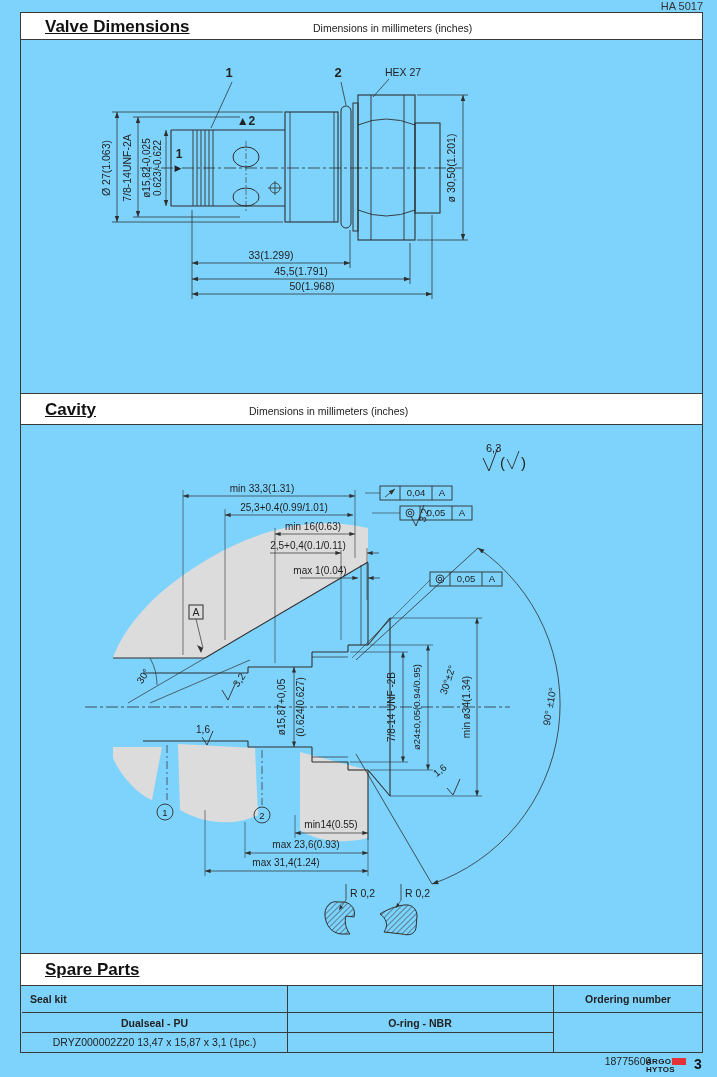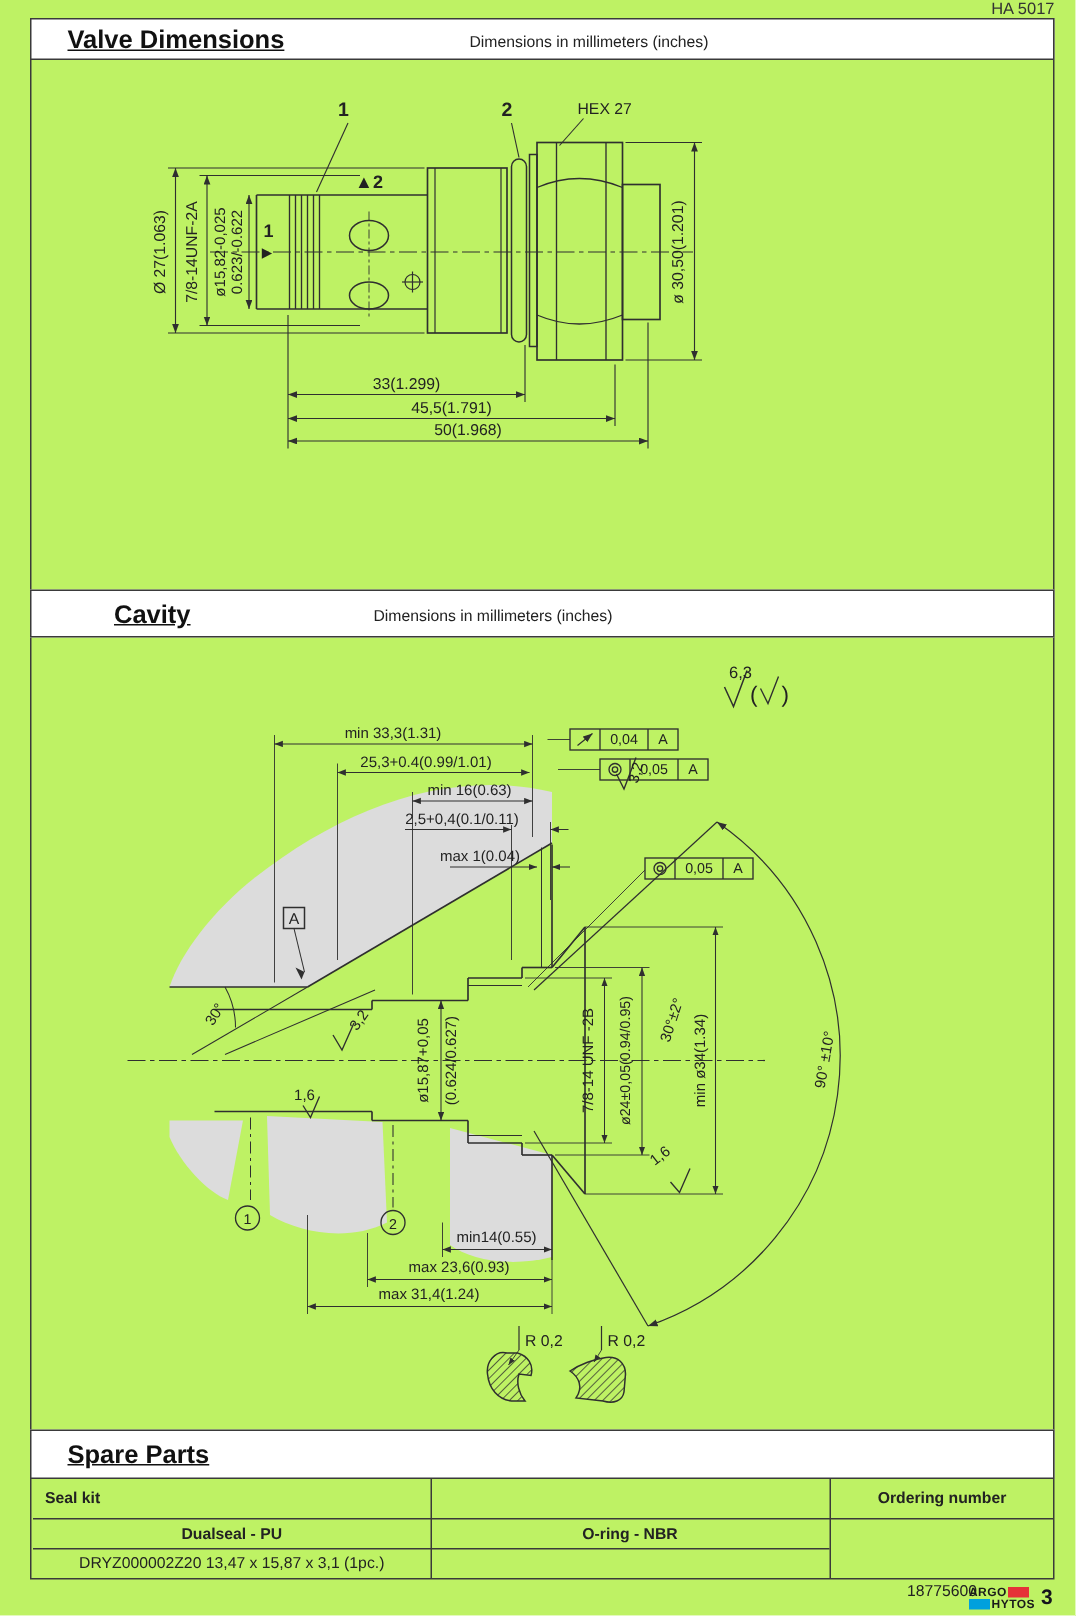--- a/index.html
+++ b/index.html
@@ -1,16 +1,16 @@
 <!DOCTYPE html>
 <html><head>
 <meta charset="utf-8">
 <style>
   html,body{margin:0;padding:0;background:#fff;}
-  #page{position:relative;width:717px;height:1077px;background:#bef264;
+  #page{position:relative;width:717px;height:1077px;background:#7dd3fc;
         font-family:"Liberation Sans",sans-serif;color:#222;overflow:hidden;}
   .frame{position:absolute;left:20px;top:12px;width:683px;height:1041px;
          border:1.6px solid #3a3a3a;box-sizing:border-box;}
   .band{position:absolute;left:20px;width:683px;box-sizing:border-box;
         border:1.6px solid #3a3a3a;background:#fff;}
   .band-title{position:absolute;left:24px;top:4px;font-size:17px;font-weight:bold;color:#111;text-decoration:underline;}
   .band-note{position:absolute;font-size:10.5px;color:#222;top:9px;}
   .doc-ref{position:absolute;top:0px;right:14px;font-size:11px;color:#333;}
   svg text{font-family:"Liberation Sans",sans-serif;fill:#222;}
   .notes{position:absolute;left:300px;top:318px;font-size:11px;line-height:16px;color:#222;}
@@ -128,21 +128,21 @@
     <text font-size="13" font-weight="bold" text-anchor="middle" x="229" y="77">1</text>
     <text font-size="13" font-weight="bold" text-anchor="middle" x="338" y="77">2</text>
     <text font-size="10.5" x="385" y="76">HEX 27</text>
     <text font-size="12" font-weight="bold" text-anchor="middle" x="246" y="125">▲2</text>
     <text font-size="12" font-weight="bold" text-anchor="middle" x="179" y="158">1</text>
     <text font-size="9" text-anchor="middle" x="178" y="171">▶</text>
   </svg>
 
 
   <div class="band" style="top:393px;height:32px;">
-    <span class="band-title" style="top:6px;margin-left:31px;">Cavity</span>
+    <span class="band-title" style="top:6px;">Cavity</span>
     <span class="band-note" style="left:228px;top:11px;">Dimensions in millimeters (inches)</span>
   </div>
 
   <svg style="position:absolute;left:21px;top:426px;" width="682" height="527" viewBox="21 426 682 527">
     <defs>
       <marker id="ar2" markerWidth="9" markerHeight="7" refX="8" refY="3" orient="auto-start-reverse">
         <path d="M0,0 L8,3 L0,6 Z" fill="#2f2f2f"></path>
       </marker>
       <pattern id="hatch" width="4" height="4" patternUnits="userSpaceOnUse" patternTransform="rotate(45)">
         <line x1="0" y1="0" x2="0" y2="4" stroke="#2f2f2f" stroke-width="1"></line>
@@ -346,20 +346,20 @@
   <div class="cell bold center" style="left:287px;top:1013px;width:266px;height:19px;">O-ring - NBR</div>
   <div class="cell bold center" style="left:22px;top:1013px;width:265px;height:19px;">Dualseal - PU</div>
   <div class="cell center" style="left:553px;top:1041px;width:150px;height:39px;">18775600</div>
   <div class="cell center" style="left:22px;top:1032px;width:265px;height:20px;">DRYZ000002Z20 13,47 x 15,87 x 3,1 (1pc.)</div>
 
   <div class="footer-logo">
     <div class="logo-row" style="justify-content:flex-start;">
       <span class="logo-txt">ARGO</span>
       <span class="logo-red" id="logo-red" style="background: rgb(229, 50, 56);"></span>
     </div>
-    <div class="logo-row" style="justify-content:flex-end;">
+    <div class="logo-row" style="justify-content:flex-end;flex-direction:column;">
       <span class="logo-blue" id="logo-blue" style="background: rgb(0, 160, 221);"></span>
       <span class="logo-txt">HYTOS</span>
     </div>
   </div>
   <div class="page-num">3</div>
 
 </div>
 
 </body></html>

